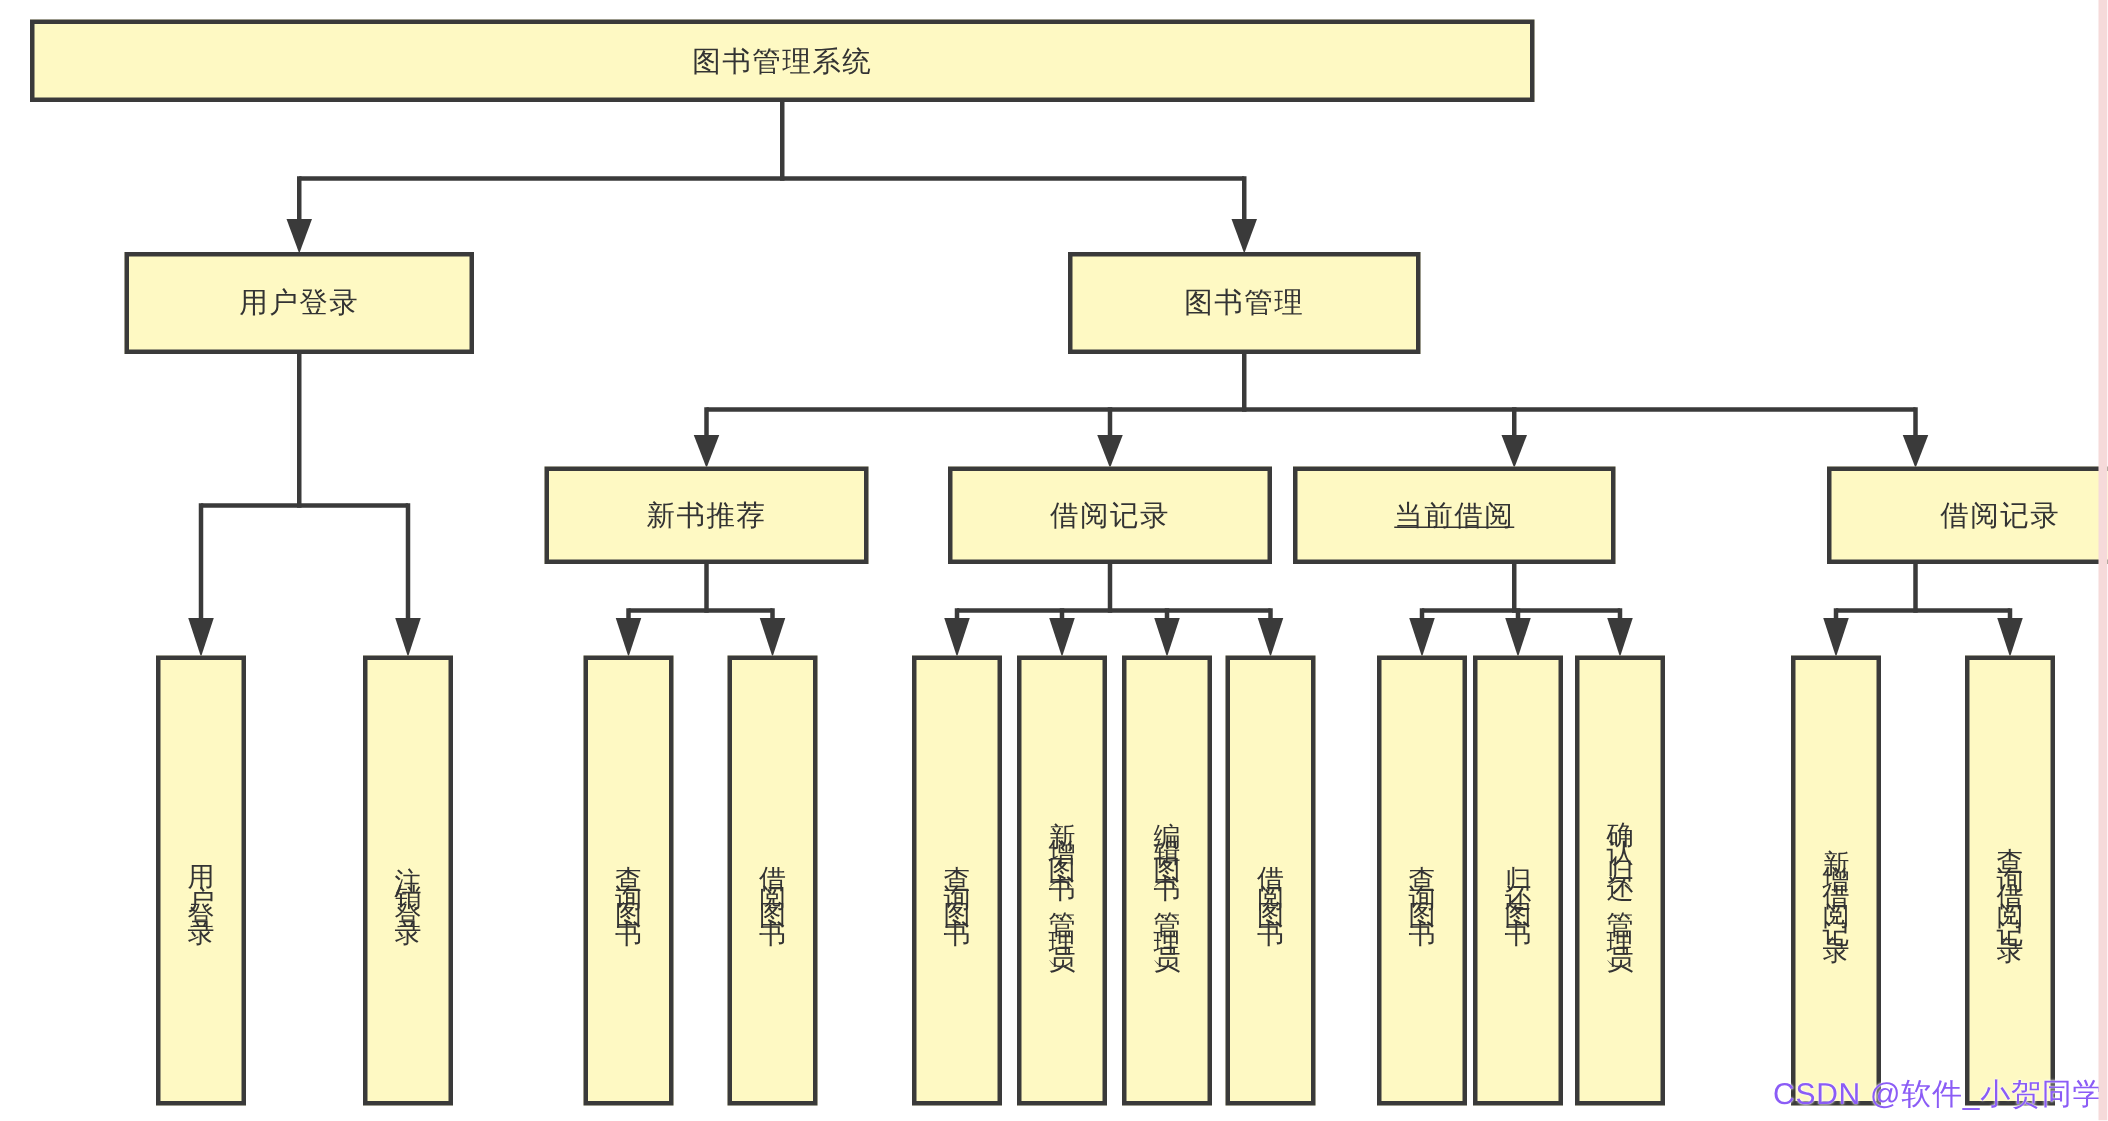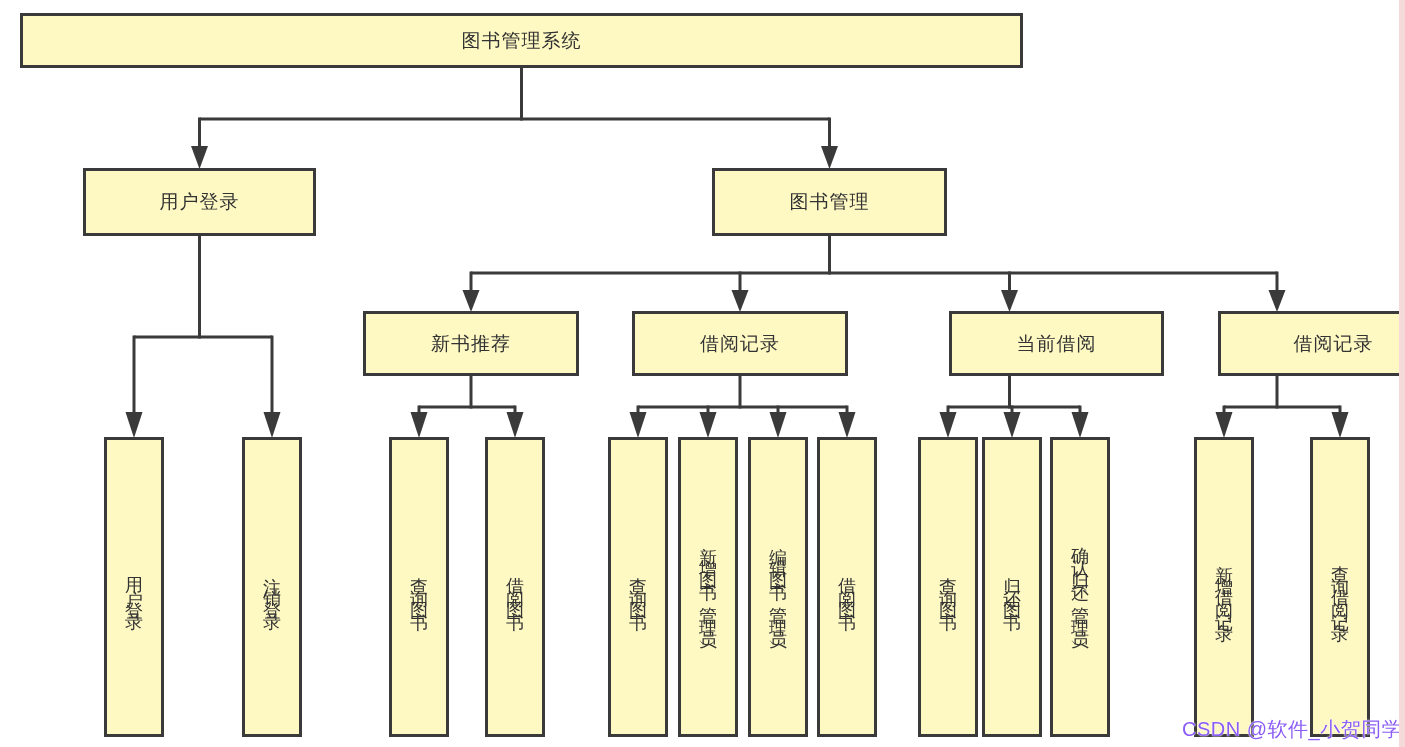--- a/index.html
+++ b/index.html
@@ -111,21 +111,21 @@
   <div class="box hbox" style="left:712px;top:168px;width:235px;height:68px;text-align:center;">
     <span>图书管理</span>
   </div>
 
   <div class="box hbox" style="left:363px;top:311px;width:216px;height:65px;">
     <span>新书推荐</span>
   </div>
   <div class="box hbox" style="left:632px;top:311px;width:216px;height:65px;">
     <span>借阅记录</span>
   </div>
-  <div class="box hbox" style="left:949px;top:311px;width:215px;height:65px;">
+  <div class="box hbox" style="left:862px;top:311px;width:215px;height:65px;text-decoration:underline;">
     <span>当前借阅</span>
   </div>
   <div class="box hbox" style="left:1218px;top:311px;width:214px;height:65px;padding-left:17px;">
     <span>借阅记录</span>
   </div>
 
   <div class="box vbox" style="left:104px;">
     <span class="vtext">用户登录</span>
   </div>
   <div class="box vbox" style="left:242px;">

